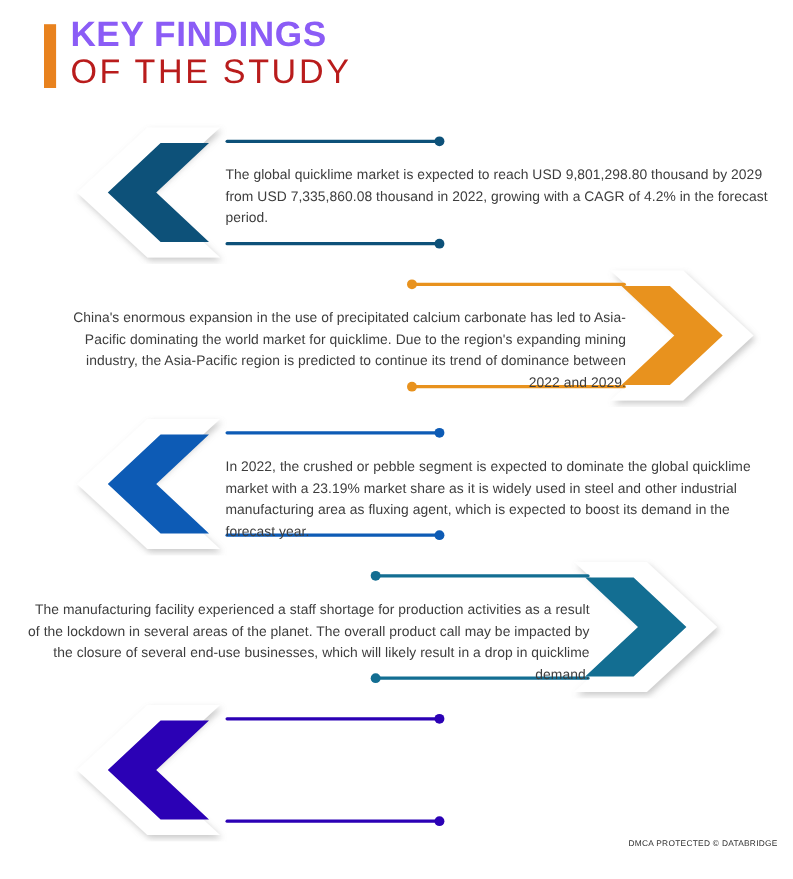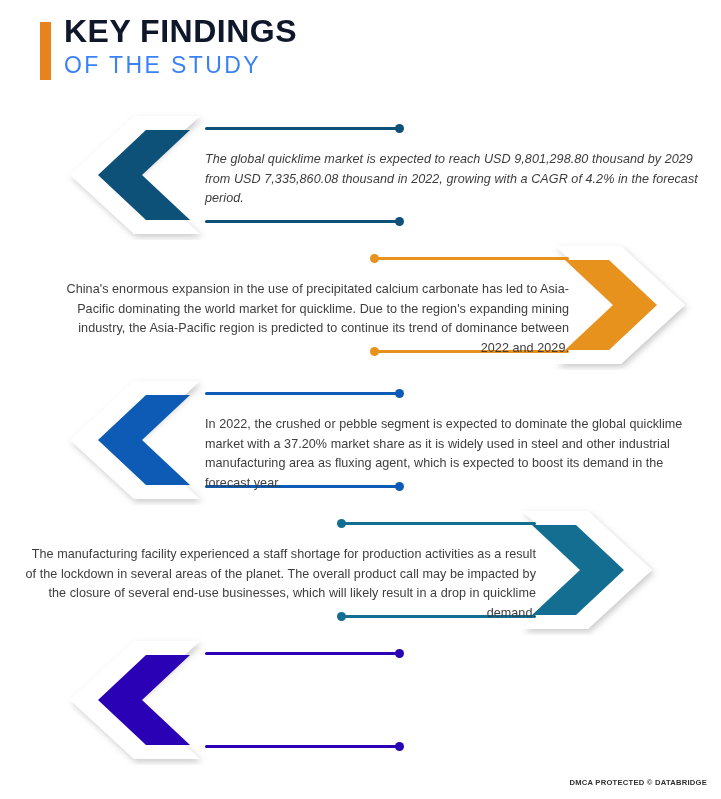--- a/index.html
+++ b/index.html
@@ -32,30 +32,30 @@
     background: #E8821E;
   }
   #title-block {
     position: absolute;
     left: 64px;
     top: 14px;
   }
   #title-line1 {
     font-size: 32px;
     font-weight: bold;
-    color: #0f172a;
+    color: #8b5cf6;
     letter-spacing: 0.5px;
     line-height: 34px;
     margin: 0;
     white-space: nowrap;
   }
   #title-line2 {
-    font-size: 23px;
+    font-size: 31px;
     font-weight: 300;
-    color: #3b82f6;
+    color: #b91c1c;
     letter-spacing: 2.4px;
     line-height: 34px;
     margin: 0;
     white-space: nowrap;
   }
 
   
   .row {
     position: absolute;
     left: 0;
@@ -104,41 +104,41 @@
     color: #3d3d3d;
     letter-spacing: 0.05px;
   }
   .copy.align-left  { text-align: left; }
   .copy.align-right { text-align: right; }
 
   
   #footer {
     position: absolute;
     right: 14px;
-    bottom: 12px;
+    bottom: 28px;
     font-size: 7.6px;
-    font-weight: bold;
+    font-weight: normal;
     letter-spacing: 0.25px;
     color: #2f2f2f;
     white-space: nowrap;
   }
 </style>
 </head>
 <body>
 
 <div id="header">
   <div id="accent-bar"></div>
   <div id="title-block">
     <div id="title-line1">KEY FINDINGS</div>
     <div id="title-line2">OF THE STUDY</div>
   </div>
 </div>
 
 <div id="rows-container">
-    <div class="row" style="top: 110px; font-style: italic;">
+    <div class="row" style="top: 110px;">
       <div class="arrow-wrap left">
         <svg class="chev" viewBox="0 0 160 130" width="160" height="130">
           <defs>
             <filter id="sh0" x="-30%" y="-30%" width="180%" height="180%">
               <feDropShadow dx="2" dy="3" stdDeviation="3" flood-color="#8a8a8a" flood-opacity="0.45"></feDropShadow>
             </filter>
           </defs>
           <path d="M 138 6 L 72 6 L 8 65 L 72 124 L 138 124 L 74 65 Z" fill="#ffffff" filter="url(#sh0)"></path>
           <path d="M 128 20 L 84 20 L 36 65 L 84 110 L 128 110 L 80 65 Z" fill="#0D5179"></path>
         </svg>
@@ -182,21 +182,21 @@
           <path d="M 138 6 L 72 6 L 8 65 L 72 124 L 138 124 L 74 65 Z" fill="#ffffff" filter="url(#sh2)"></path>
           <path d="M 128 20 L 84 20 L 36 65 L 84 110 L 128 110 L 80 65 Z" fill="#0D5BB5"></path>
         </svg>
       </div>
       <div class="conn" style="background: rgb(13, 91, 181); top: 17px; left: 205px; width: 195px;">
         <span class="dot end" style="background: rgb(13, 91, 181);"></span>
       </div>
       <div class="conn" style="background: rgb(13, 91, 181); top: 110px; left: 205px; width: 195px;">
         <span class="dot end" style="background: rgb(13, 91, 181);"></span>
       </div>
-      <div class="copy align-left" style="left: 205px; right: 18px; top: 40px;">In 2022, the crushed or pebble segment is expected to dominate the global quicklime market with a 37.20% market share as it is widely used in steel and other industrial manufacturing area as fluxing agent, which is expected to boost its demand in the forecast year.</div>
+      <div class="copy align-left" style="left: 205px; right: 18px; top: 40px;">In 2022, the crushed or pebble segment is expected to dominate the global quicklime market with a 23.19% market share as it is widely used in steel and other industrial manufacturing area as fluxing agent, which is expected to boost its demand in the forecast year.</div>
     </div>
     <div class="row" style="top: 505px;">
       <div class="arrow-wrap right">
         <svg class="chev" viewBox="0 0 160 130" width="160" height="130">
           <defs>
             <filter id="sh3" x="-30%" y="-30%" width="180%" height="180%">
               <feDropShadow dx="2" dy="3" stdDeviation="3" flood-color="#8a8a8a" flood-opacity="0.45"></feDropShadow>
             </filter>
           </defs>
           <path d="M 22 6 L 88 6 L 152 65 L 88 124 L 22 124 L 86 65 Z" fill="#ffffff" filter="url(#sh3)"></path>

